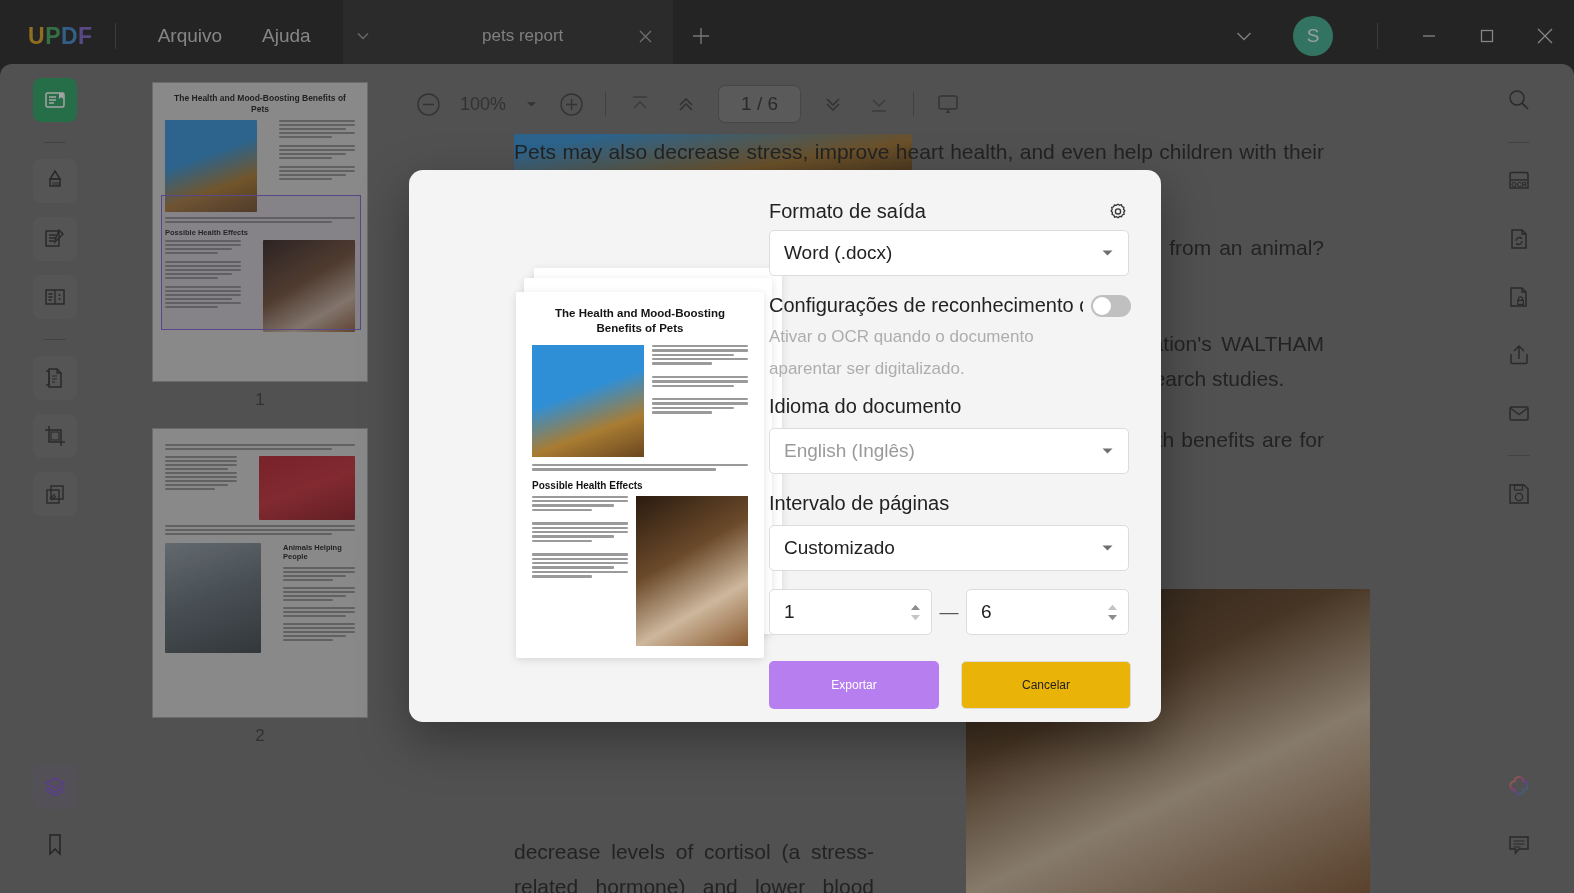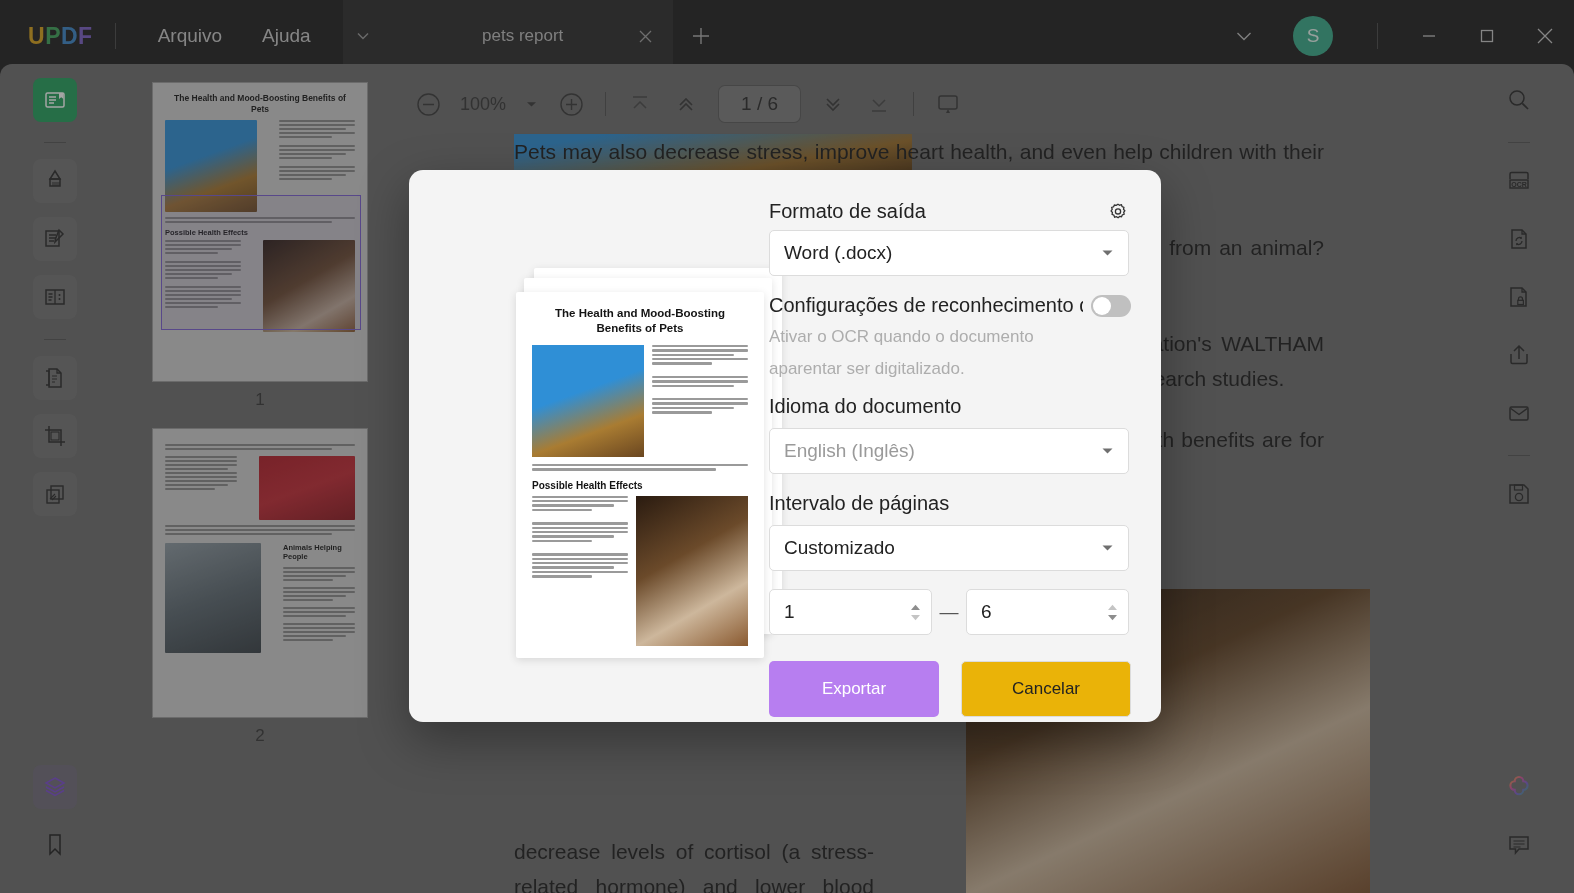--- a/index.html
+++ b/index.html
@@ -338,23 +338,23 @@
     font-size: 19px; color: #222;
   }
   .spin .sval { flex: 1; }
   .spin .arrows {
     display: flex; flex-direction: column; gap: 3px;
     color: #9a9a9a; font-size: 9px; line-height: 9px;
   }
   .dash { width: 34px; text-align: center; color: #555; font-size: 19px; }
   .btn-row { display: flex; gap: 22px; margin-top: 26px; }
   .btn {
-    width: 170px; height: 56px; border-radius: 5px;
+    width: 170px; height: 48px; border-radius: 5px;
     display: flex; align-items: center; justify-content: center;
-    font-size: 17px;
+    font-size: 12px;
   }
   .btn.primary { background: #b77ef0; color: #ffffff; }
   .btn.ghost { background: #eab308; border: 1px solid #dcdcdc; color: #222; }
 
   svg { display: block; }
 </style>
 </head>
 <body>
 
 <div class="app">

